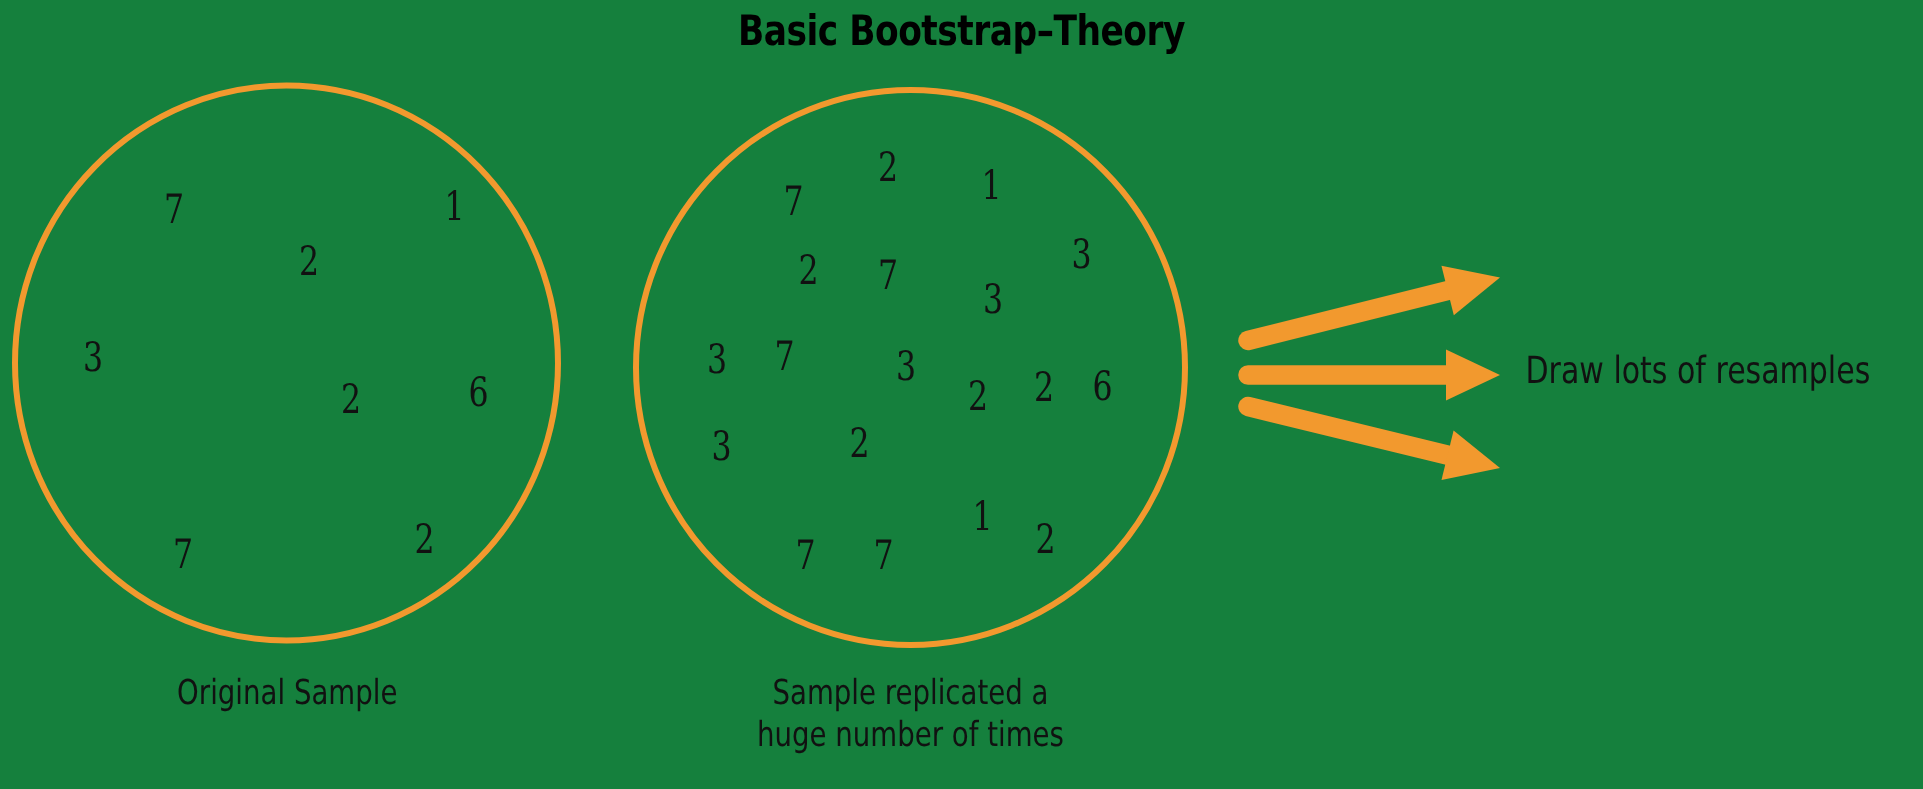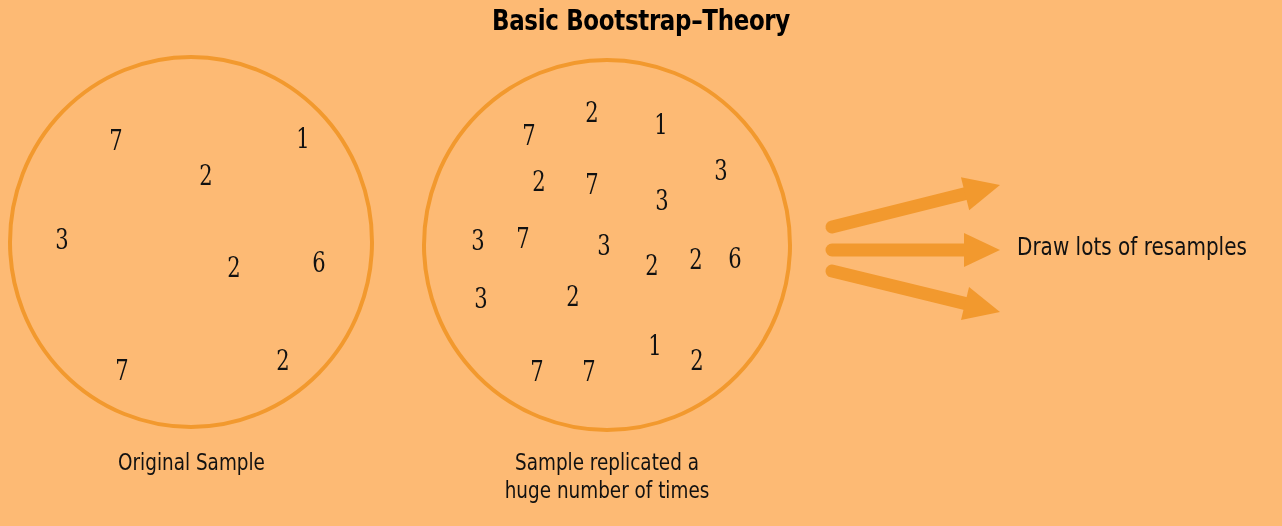--- a/index.html
+++ b/index.html
@@ -7,21 +7,21 @@
     padding: 0;
     background: #ffffff;
   }
   body {
     font-family: "Liberation Sans", sans-serif;
   }
   #figure {
     position: relative;
     width: 1282px;
     height: 526px;
-    background: #fdba74;
+    background: #15803d;
     overflow: hidden;
   }
   #figure svg.layer {
     position: absolute;
     left: 0;
     top: 0;
     width: 1282px;
     height: 526px;
     overflow: visible;
   }

